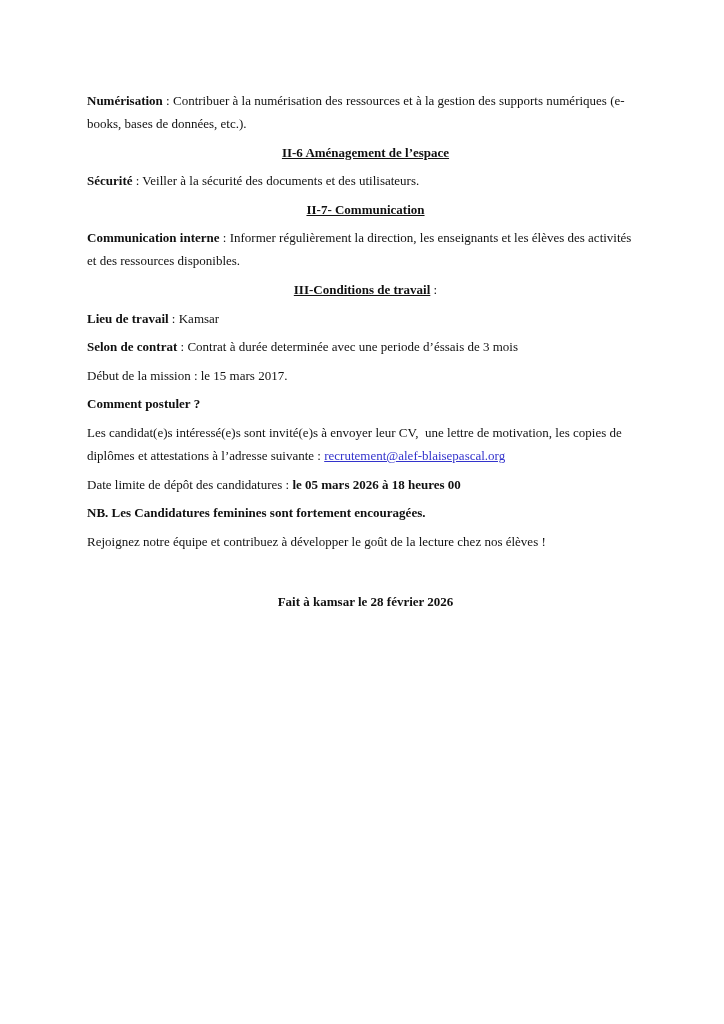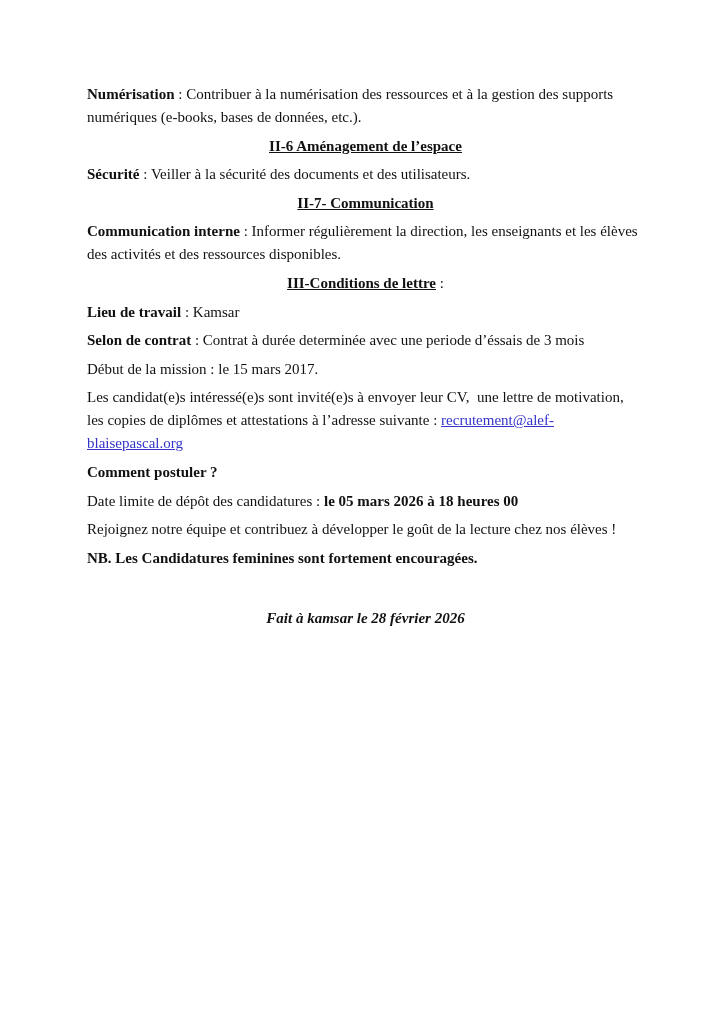--- a/index.html
+++ b/index.html
@@ -17,24 +17,24 @@
     position: relative;
     width: 724px;
     height: 1024px;
     background: var(--page-bg);
     font-family: "Liberation Serif", "DejaVu Serif", serif;
     color: var(--text-color);
     overflow: hidden;
   }
   .content {
     position: absolute;
-    top: 83px;
+    top: 89px;
     left: 87px;
     width: 557px;
-    font-size: 15px;
+    font-size: 13px;
     line-height: 23px;
   }
   .content p {
     margin: 0 0 5.6px 0;
     white-space: pre-wrap;
   }
   .lead {
     font-weight: bold;
   }
   p.heading {
@@ -48,56 +48,55 @@
   .bold { font-weight: bold; }
   a.email-link {
     color: var(--link-color);
     text-decoration: underline;
     cursor: pointer;
   }
   p.signature {
     margin-top: 37px;
     text-align: center;
     font-weight: bold;
-    font-style: italic;
   }
 </style>
 </head>
 <body>
 
 <div class="page">
   <div class="content">
 
     <p><span class="lead">Numérisation</span><span> : Contribuer à la numérisation des ressources et à la gestion des supports numériques (e-books, bases de données, etc.).</span></p>
 
     <p class="heading"><span class="underlined">II-6 Aménagement de l’espace</span></p>
 
 
     <p><span class="lead">Sécurité</span><span> : Veiller à la sécurité des documents et des utilisateurs.</span></p>
 
     <p class="heading"><span class="underlined">II-7- Communication</span></p>
 
 
     <p><span class="lead">Communication interne</span><span> : Informer régulièrement la direction, les enseignants et les élèves des activités et des ressources disponibles.</span></p>
 
-    <p class="heading"><span class="underlined">III-Conditions de lettre</span><span> :</span></p>
+    <p class="heading"><span class="underlined">III-Conditions de travail</span><span> :</span></p>
 
     <p><span class="lead">Lieu de travail</span><span> : Kamsar</span></p>
 
     <p><span class="lead">Selon de contrat</span><span> : Contrat à durée determinée avec une periode d’éssais de 3 mois</span></p>
 
 
     <p><span>Début de la mission : le 15 mars 2017.</span></p>
 
+    <p><span class="lead">Comment postuler ?</span></p>
+
     <p><span>Les candidat(e)s intéressé(e)s sont invité(e)s à envoyer leur CV,  une lettre de motivation, les copies de diplômes et attestations à l’adresse suivante : </span><a class="email-link">recrutement@alef-blaisepascal.org</a></p>
-
-    <p><span class="lead">Comment postuler ?</span></p>
 
     <p><span>Date limite de dépôt des candidatures : </span><span class="bold">le 05 mars 2026 à 18 heures 00</span></p>
 
+    <p><span class="lead">NB. Les Candidatures feminines sont fortement encouragées.</span></p>
+
     <p><span>Rejoignez notre équipe et contribuez à développer le goût de la lecture chez nos élèves !</span></p>
-
-    <p><span class="lead">NB. Les Candidatures feminines sont fortement encouragées.</span></p>
 
     <p class="signature"><span>Fait à kamsar le 28 février 2026</span></p>
 
   </div>
 </div>
 
 </body></html>

